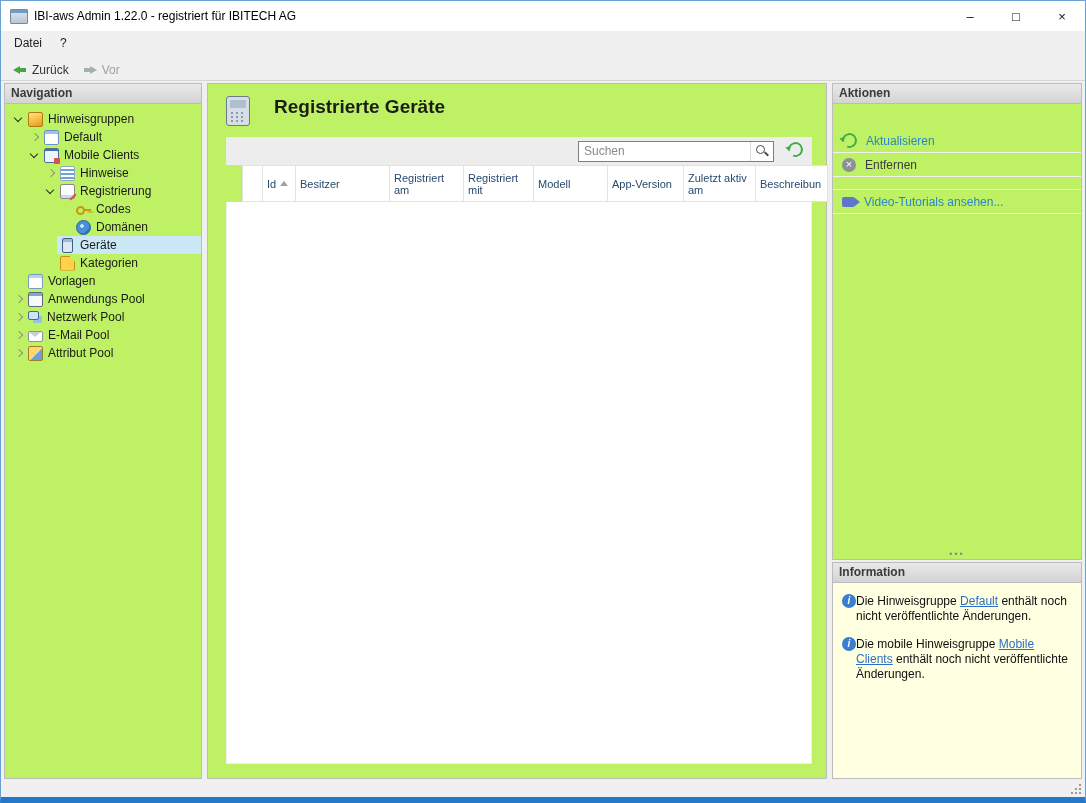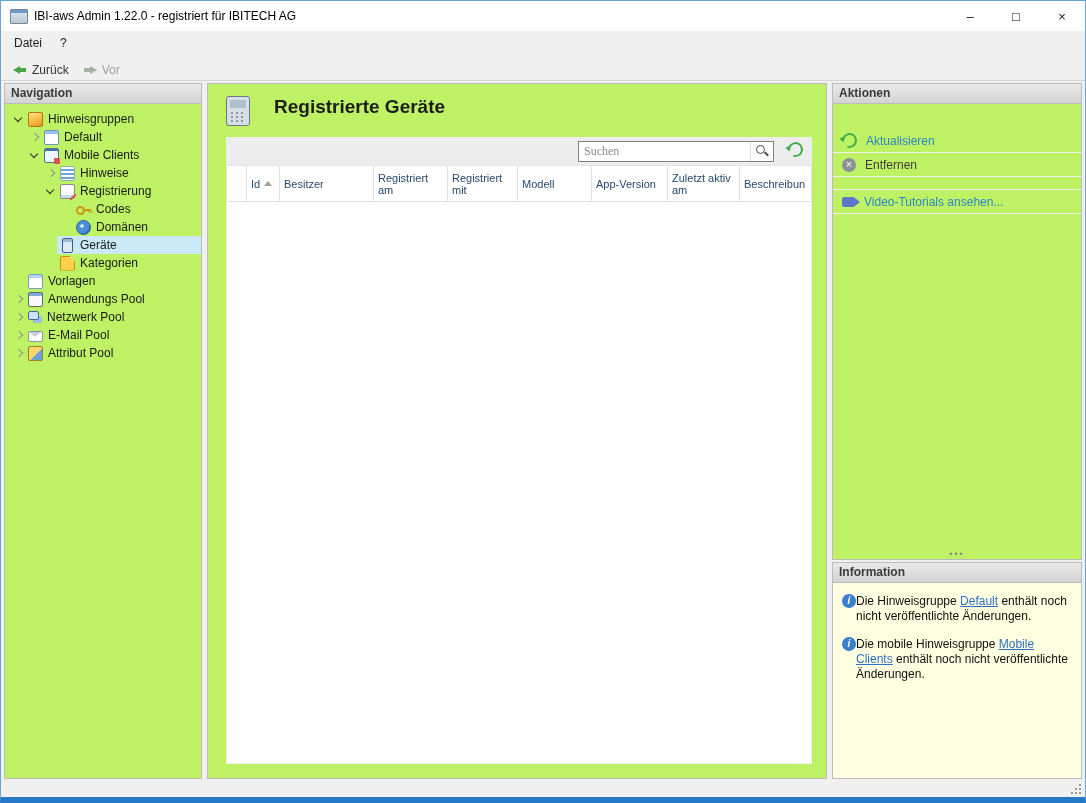--- a/index.html
+++ b/index.html
@@ -68,29 +68,29 @@
 
   
   #mainPanel{left:206px;top:2px;bottom:2px;width:620px;display:flex;flex-direction:column}
   .main-title-row{display:flex;align-items:flex-start;gap:24px;padding:12px 3px 7px 18px}
   .device-big{width:22px;height:28px;border:1px solid #6b7a8c;border-radius:3px;background:#d7dee6;position:relative;color:#8a98a8}
   .device-big::before{content:"";position:absolute;left:3px;top:3px;right:3px;height:8px;background:#aebfcf}
   .device-big::after{content:"";position:absolute;left:4px;top:15px;width:2px;height:2px;background:#8a98a8;box-shadow:5px 0,10px 0,0 4px,5px 4px,10px 4px,0 8px,5px 8px,10px 8px}
   .main-title{font-size:19px;font-weight:600;color:#1c1c1c}
   .search-strip{margin:4px 0 0 18px;width:586px;height:28px;background:#ededed;display:flex;align-items:center;box-sizing:border-box}
   .search-wrap{margin-left:auto;display:flex;align-items:center;width:196px;height:21px;background:#fff;border:1px solid #7f7f7f;box-sizing:border-box}
-  .search-input{flex:1;min-width:0;border:none;outline:none;background:transparent;font-family:Liberation Serif, serif;font-size:12px;padding:0 5px;color:#222}
+  .search-input{flex:1;min-width:0;border:none;outline:none;background:transparent;font-family:Liberation Sans, sans-serif;font-size:12px;padding:0 5px;color:#222}
   .search-input::placeholder{color:#8a8a8a}
   .icon-search{width:22px;height:19px;border-left:1px solid #d9d9d9;position:relative;flex:0 0 22px}
   .icon-search::before{content:"";position:absolute;left:5px;top:3px;width:7px;height:7px;border:1px solid #4a4a4a;border-radius:50%}
   .icon-search::after{content:"";position:absolute;left:13px;top:11px;width:5px;height:2px;background:#4a4a4a;transform:rotate(45deg)}
   .refresh-btn{margin:0 9px 0 14px;flex:0 0 auto}
   .icon-refresh{display:inline-block;width:11px;height:11px;border:2px solid #3fae49;border-left-color:transparent;border-radius:50%;position:relative;transform:rotate(-25deg)}
   .icon-refresh::before{content:"";position:absolute;left:-6px;top:-3px;border:3px solid transparent;border-right:5px solid #3fae49;transform:rotate(40deg)}
-  .table-header{margin-left:18px;width:586px;height:37px;display:flex;border:1px solid #e2e2e2;box-sizing:border-box;background:#fff}
+  .table-header{margin-left:34px;width:586px;height:37px;display:flex;border:1px solid #e2e2e2;box-sizing:border-box;background:#fff}
   .th{border-right:1px solid #e2e2e2;box-sizing:border-box;display:flex;align-items:center;padding:2px 4px;font-size:11px;line-height:12px;color:#27496d}
   .c0{width:20px}.c1{width:33px}.c2{width:94px}.c3{width:74px}.c4{width:70px}.c5{width:74px}.c6{width:76px}.c7{width:72px}.c8{flex:1;border-right:none}
   .sort-asc{width:0;height:0;border-left:4px solid transparent;border-right:4px solid transparent;border-bottom:5px solid #a0a0a0;margin-left:4px}
   .table-body{margin:0 0 14px 18px;width:586px;flex:1;border:1px solid #efefef;border-top:none;box-sizing:border-box;background:#fff}
 
   
   #actionsPanel{left:831px;top:2px;right:3px;height:477px}
   .actions-body{padding-top:25px}
   .action-row{display:flex;align-items:center;gap:9px;height:23px;padding:0 9px;border-bottom:1px solid #f1f1f1}
   .action-row.group-gap{margin-top:12px;border-top:1px solid #f1f1f1}

